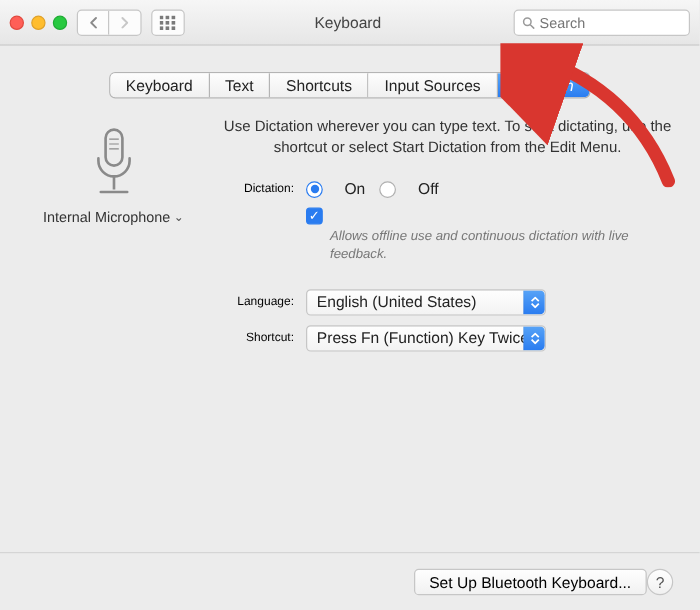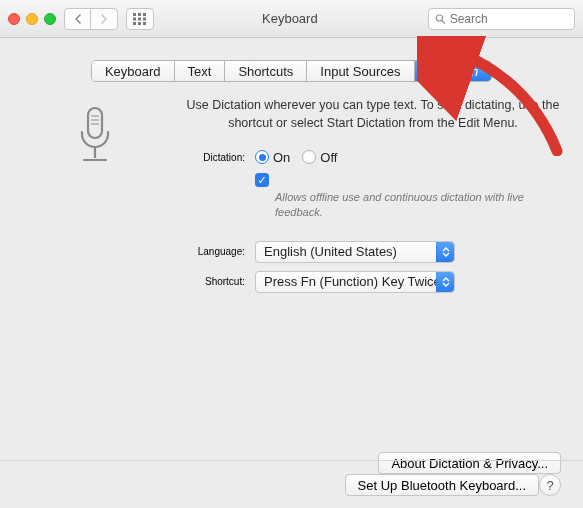--- a/index.html
+++ b/index.html
@@ -34,21 +34,21 @@
   .micdd .chev { font-size:10px; color:#555;}
 
   .right { flex:1; }
   .intro { font-size:12.5px; color:#333; line-height:1.45; margin-bottom:18px; text-align:center;}
 
   .formrow { display:flex; align-items:flex-start; gap:10px; margin-bottom:8px;}
   .formrow.align-center { align-items:center; }
   .lbl { width:60px; text-align:right; font-size:10px; color:#000000; padding-top:2px;}
   .formrow.align-center .lbl { padding-top:0; }
   .radios { display:flex; gap:12px; align-items:center;}
-  .radio { display:flex; align-items:flex-start; gap:4px; font-size:13px;}
+  .radio { display:flex; align-items:center; gap:18px; font-size:13px;}
   .rcircle { width:14px; height:14px; border-radius:50%; border:1px solid #b0b0b0; background:#fff; display:flex; align-items:center; justify-content:center;}
   .rcircle.sel { border-color:#2a7cf0;}
   .rcircle.sel::after { content:""; width:7px; height:7px; border-radius:50%; background:#2a7cf0;}
   .chk { display:flex; align-items:center; gap:6px; font-size:13px; margin-top:8px;}
   .cbox { width:14px; height:14px; border-radius:3px; border:1px solid #2a7cf0; background:#2a7cf0; color:#fff; display:flex; align-items:center; justify-content:center; font-size:11px; line-height:1;}
   .hint { font-size:11px; color:#777; margin-top:3px; margin-left:20px; max-width:265px; line-height:1.3;font-style:italic;}
 
   .select { width:200px; height:22px; border:1px solid #c6c6c6; border-radius:4px; background:linear-gradient(#fefefe,#f3f3f3); display:flex; align-items:center; padding:0 0 0 8px; font-size:13px; position:relative;}
   .select .caps { position:absolute; right:0; top:0; bottom:0; width:18px; border-left:1px solid rgba(0,0,0,0.05); border-radius:0 4px 4px 0; background:linear-gradient(#57a3f7,#2a7cf0); display:flex; flex-direction:column; align-items:center; justify-content:center;}
   .caps svg { display:block;}
@@ -135,20 +135,24 @@
       <div class="mic">
         <svg width="42" height="62" viewBox="0 0 42 62">
           <rect x="14" y="2" width="14" height="30" rx="7" fill="none" stroke="#8a8a8a" stroke-width="2.2"></rect>
           <line x1="17" y1="10" x2="25" y2="10" stroke="#8a8a8a" stroke-width="1"></line>
           <line x1="17" y1="14" x2="25" y2="14" stroke="#8a8a8a" stroke-width="1"></line>
           <line x1="17" y1="18" x2="25" y2="18" stroke="#8a8a8a" stroke-width="1"></line>
           <path d="M8 26 v2 a13 13 0 0 0 26 0 v-2" fill="none" stroke="#8a8a8a" stroke-width="2.2" stroke-linecap="round"></path>
           <line x1="21" y1="41" x2="21" y2="52" stroke="#8a8a8a" stroke-width="2.2"></line>
           <line x1="10" y1="54" x2="32" y2="54" stroke="#8a8a8a" stroke-width="2.2" stroke-linecap="round"></line>
         </svg>
+      </div>
+      <div class="micdd">
+        <span>Internal Microphone</span>
+        <span class="chev">⌄</span>
       </div>
     </div>
 
     <div class="right">
       <div class="intro">Use Dictation wherever you can type text. To start dictating, use the shortcut or select Start Dictation from the Edit Menu.</div>
 
       <div class="formrow">
         <div class="lbl">Dictation:</div>
         <div>
           <div class="radios">
@@ -195,25 +199,20 @@
               </svg>
             <svg width="8" height="5">
                 <path d="M1 1 L4 4 L7 1" stroke="#fff" stroke-width="1.4" fill="none"></path>
               </svg>
           </span>
         </div>
       </div>
     </div>
   </div>
 
-  <div class="about">
-    <button class="btn">
-        <span>About Dictation &amp; Privacy...</span>
-      </button>
-  </div>
 </div>
 
 <div class="hr"></div>
 
 <div class="footer">
   <button class="btn">
       <span>Set Up Bluetooth Keyboard...</span>
     </button>
   <div class="help">
       <span>?</span>

